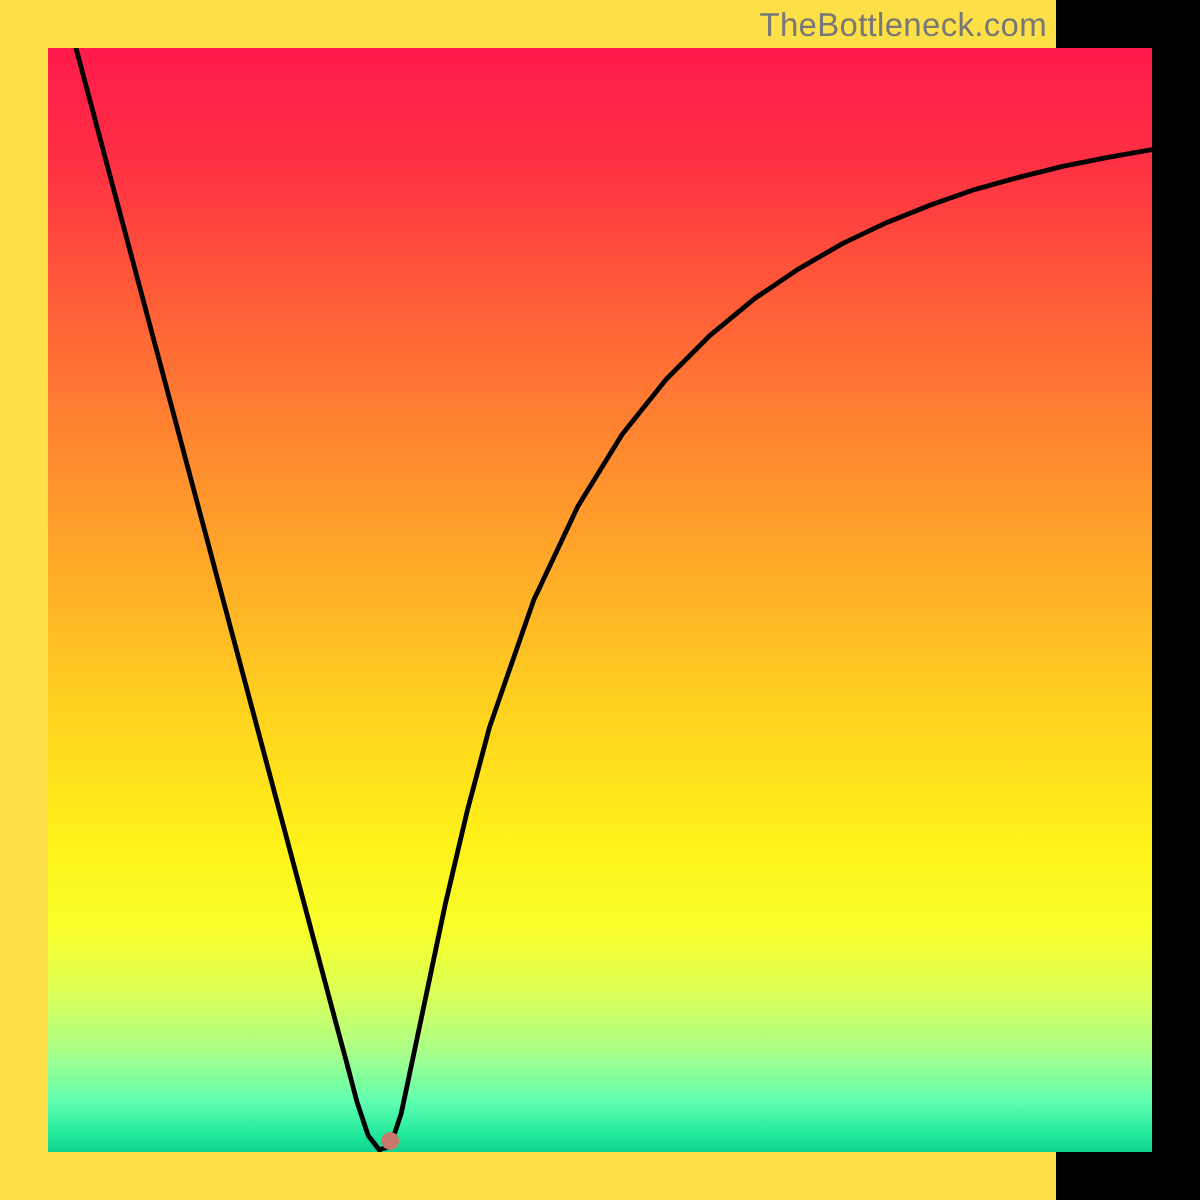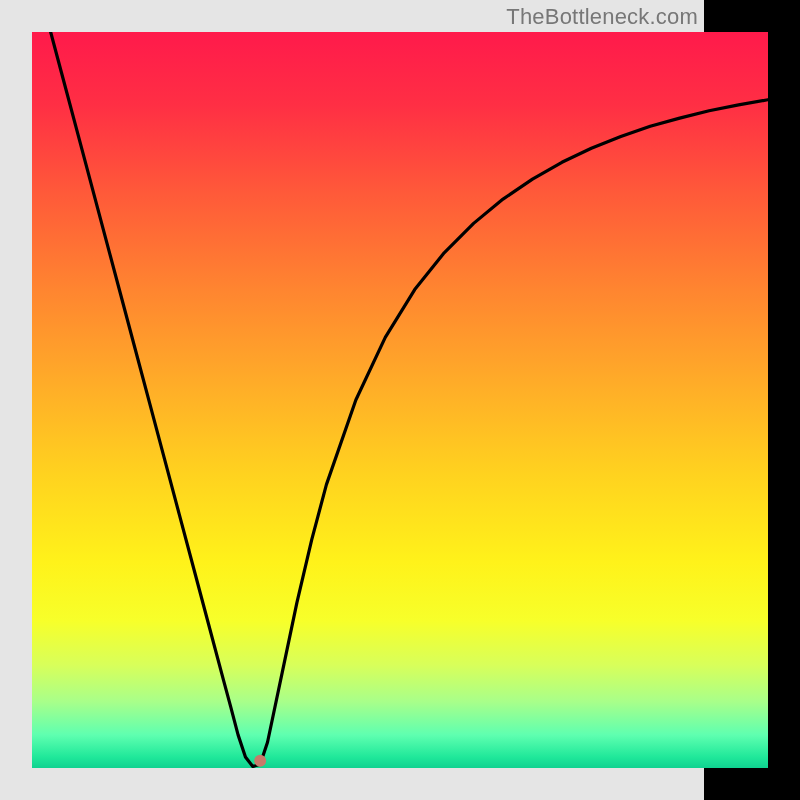--- a/index.html
+++ b/index.html
@@ -10,21 +10,21 @@
     overflow: hidden;
     background: #000;
     font-family: Arial, Helvetica, sans-serif;
   }
   .frame {
     position: absolute;
     left: 0;
     top: 0;
     width: 704px;
     height: 800px;
-    background: #e5e5e5;
+    background: #fde047;
   }
   .plot {
     position: absolute;
     left: 32px;
     top: 32px;
     width: 736px;
     height: 736px;
     overflow: hidden;
   }
   .watermark {

